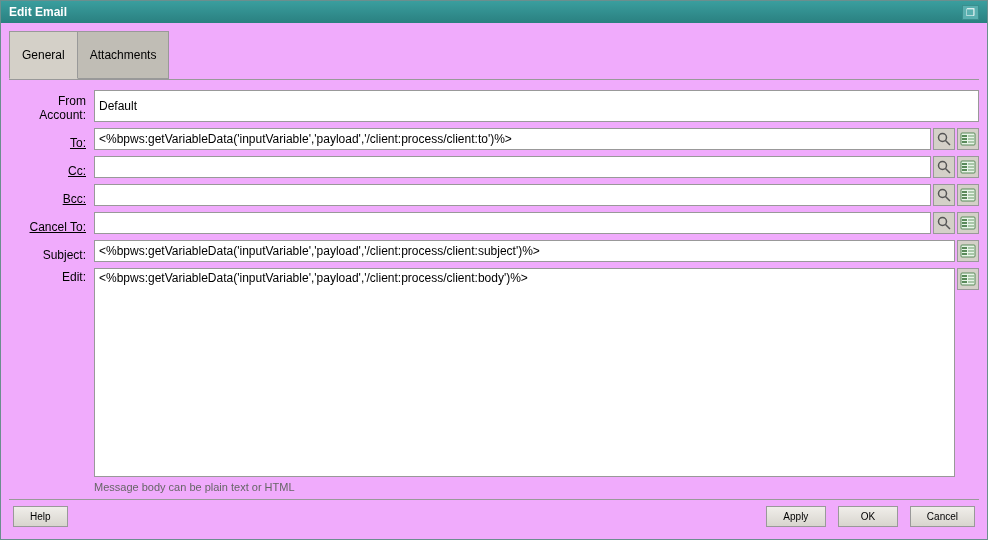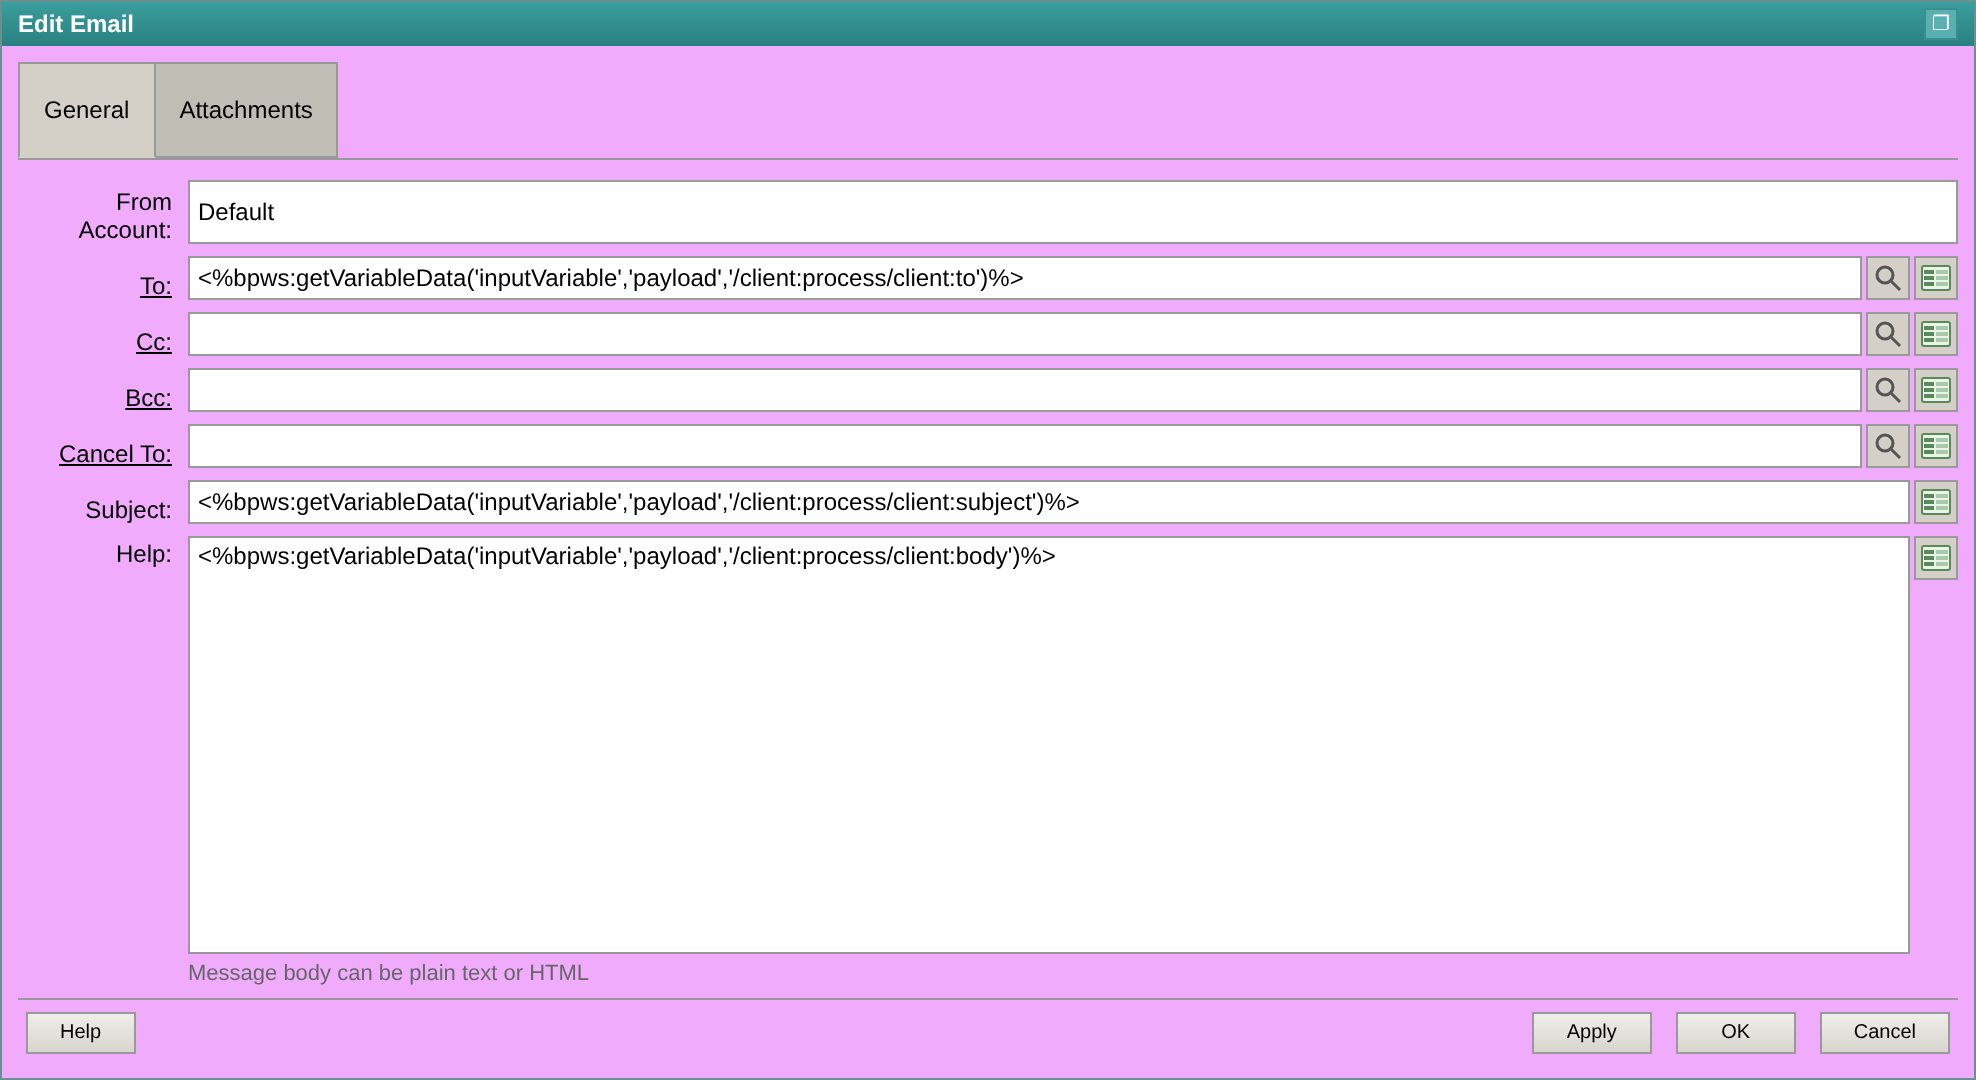--- a/index.html
+++ b/index.html
@@ -381,21 +381,21 @@
               <rect x="2" y="9" width="5" height="2" fill="#5a8a5a"></rect>
               <rect x="8" y="3" width="6" height="2" fill="#aac8aa"></rect>
               <rect x="8" y="6" width="6" height="2" fill="#aac8aa"></rect>
               <rect x="8" y="9" width="6" height="2" fill="#aac8aa"></rect>
             </svg>
           </button>
         </div>
       </div>
 
       <div class="body-row">
-        <label class="body-label">Help:</label>
+        <label class="body-label">Edit:</label>
         <div class="body-input-group">
           <textarea class="body-textarea" style="">&lt;%bpws:getVariableData('inputVariable','payload','/client:process/client:body')%&gt;</textarea>
           <button class="icon-btn" title="Insert Variable" style="margin-left:2px; align-self:flex-start;">
             <svg class="var-icon" viewBox="0 0 16 14">
               <rect x="1" y="1" width="14" height="12" rx="1" fill="#e8f4e8" stroke="#5a8a5a" stroke-width="1"></rect>
               <rect x="2" y="3" width="5" height="2" fill="#5a8a5a"></rect>
               <rect x="2" y="6" width="5" height="2" fill="#5a8a5a"></rect>
               <rect x="2" y="9" width="5" height="2" fill="#5a8a5a"></rect>
               <rect x="8" y="3" width="6" height="2" fill="#aac8aa"></rect>
               <rect x="8" y="6" width="6" height="2" fill="#aac8aa"></rect>

